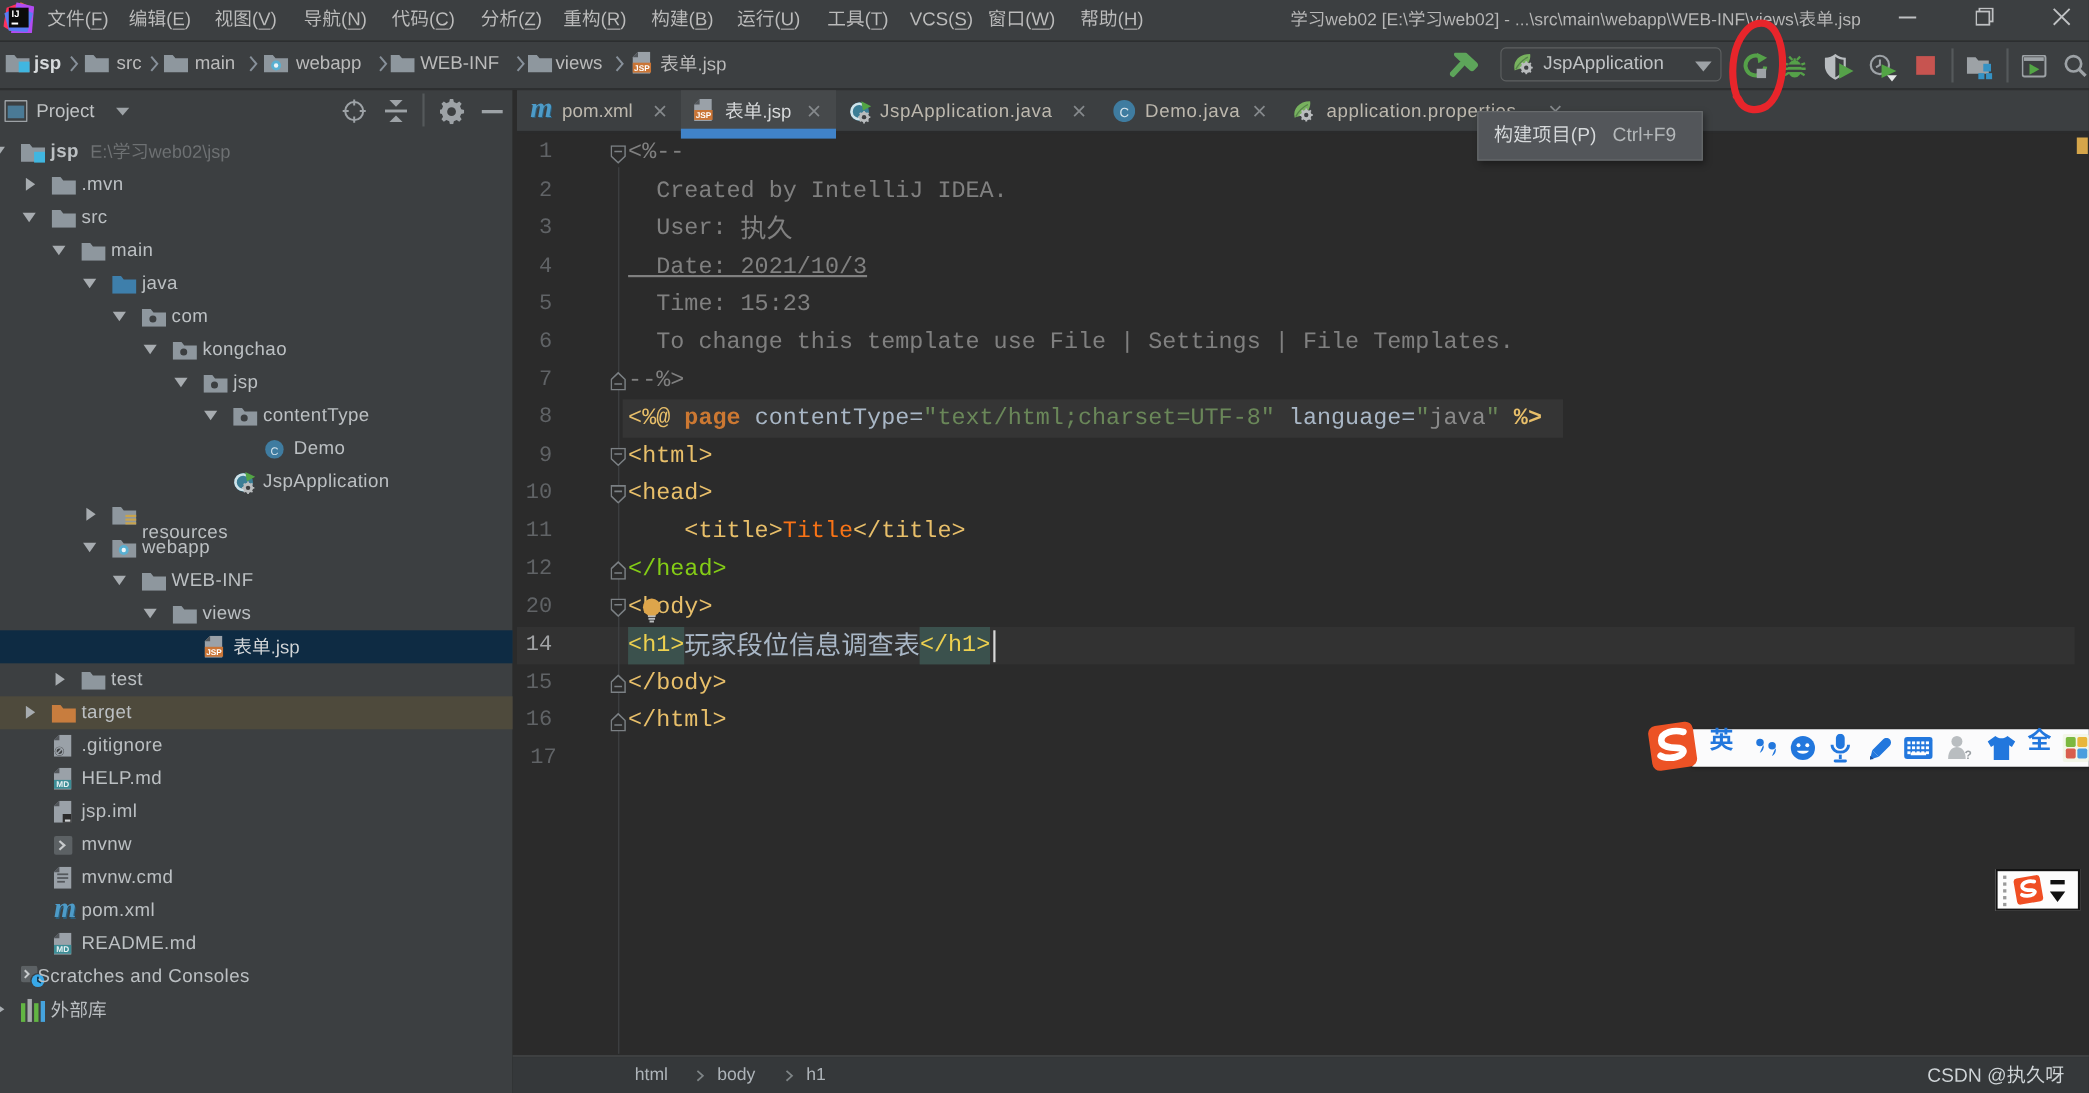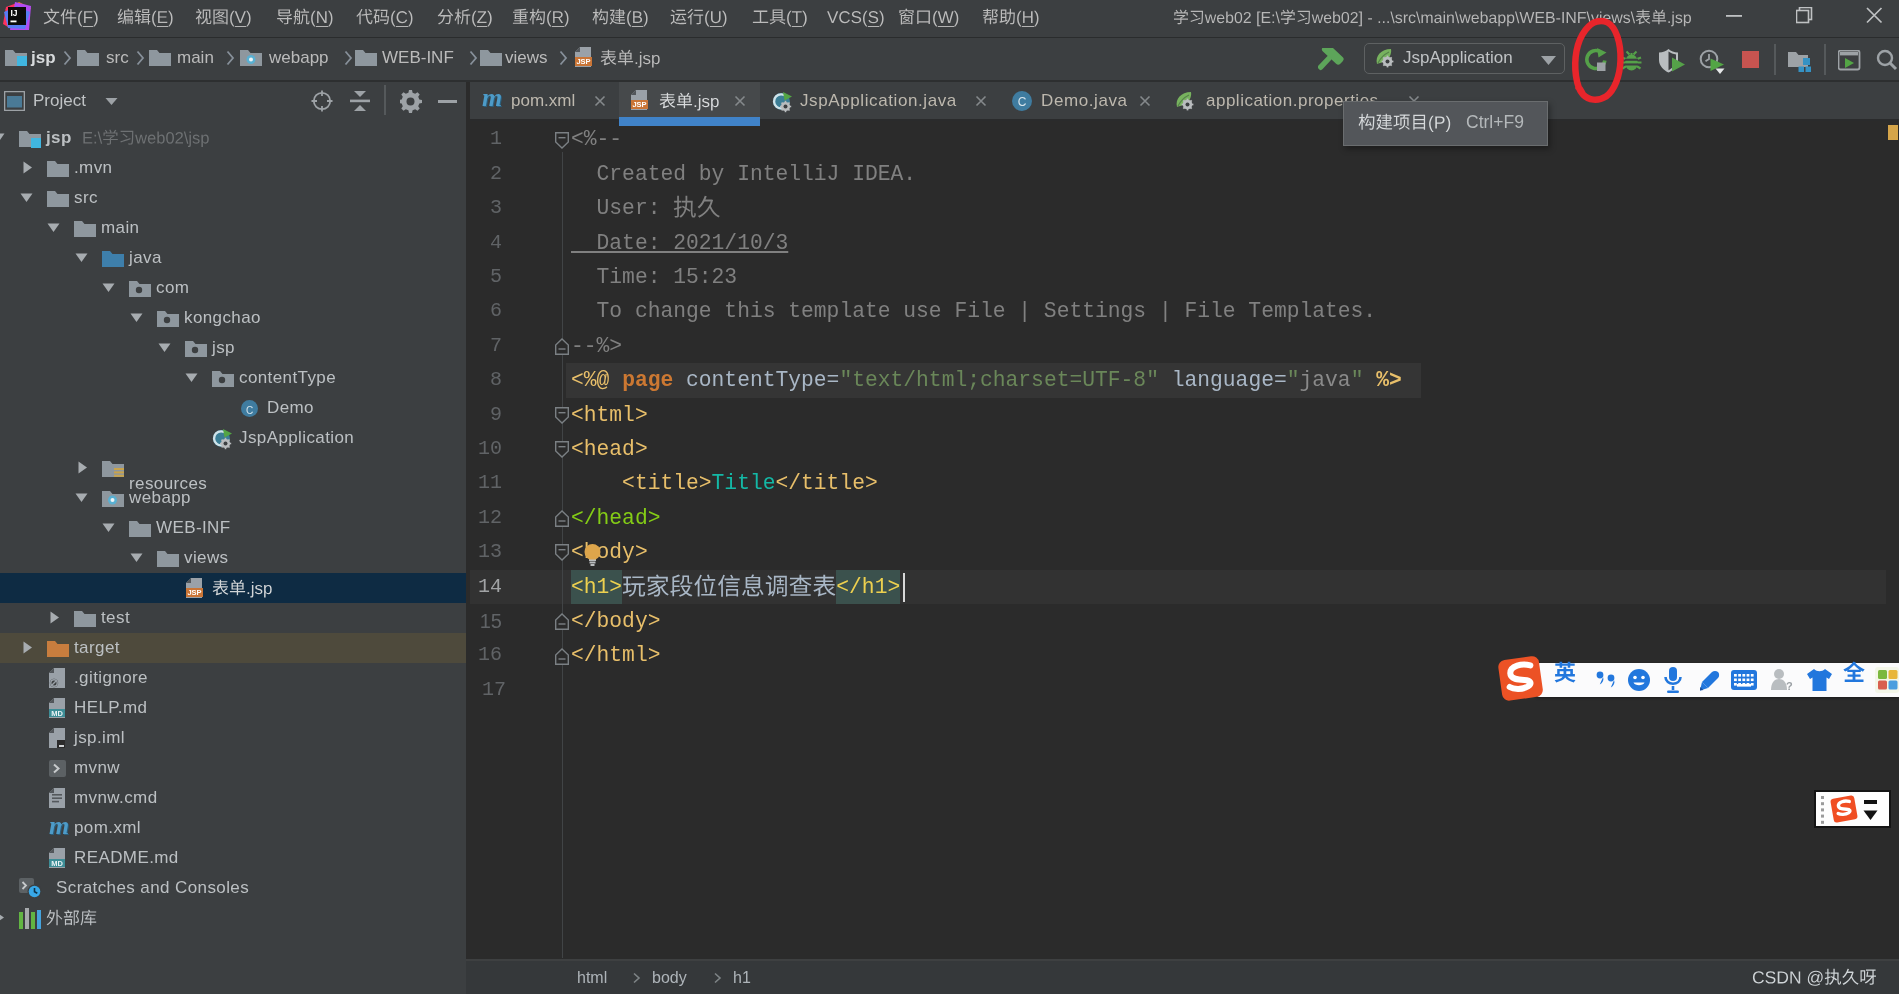--- a/index.html
+++ b/index.html
@@ -622,21 +622,21 @@
 <div style="position:absolute;left:74px;top:846px;height:24px;line-height:24px;font-family:'Liberation Sans',sans-serif;font-size:17px;font-weight:400;color:#bcc0c3;white-space:pre;letter-spacing:0.4px;">README.md</div>
 <div style="position:absolute;left:19px;top:878px;width:24px;height:21px">
     <svg width="24" height="21" viewBox="0 0 24 21" style="">
       <rect x="0" y="0" width="15" height="15" rx="2" fill="#5c6164"></rect>
       <path d="M3.5 4 L7 7.5 L3.5 11" stroke="#c7cacc" stroke-width="1.8" fill="none"></path>
       <circle cx="15.5" cy="13.5" r="7" fill="#3c3f41"></circle>
       <circle cx="15.5" cy="13.5" r="5.8" fill="#38a8e8"></circle>
       <path d="M15.5 10 L15.5 13.8 L18.3 15.3" stroke="#0e3248" stroke-width="1.6" fill="none"></path>
     </svg>
   </div>
-<div style="position:absolute;left:56px;top:876px;height:24px;line-height:24px;font-family:'Liberation Sans',sans-serif;font-size:17px;font-weight:400;color:#bcc0c3;white-space:pre;letter-spacing:0.4px;">Scratches and Consoles</div>
+<div style="position:absolute;left:34px;top:876px;height:24px;line-height:24px;font-family:'Liberation Sans',sans-serif;font-size:17px;font-weight:400;color:#bcc0c3;white-space:pre;letter-spacing:0.4px;">Scratches and Consoles</div>
 <div style="position:absolute;left:-7px;top:911px;width:12px;height:13px">
     <svg width="12" height="13" viewBox="0 0 12 13" style="">
       <path fill="#a7acb0" d="M2.5 0.5 L11 6.5 L2.5 12.5 Z"></path>
     </svg>
   </div>
 <div style="position:absolute;left:19px;top:908px;width:22px;height:21px">
     <svg width="22" height="21" viewBox="0 0 22 21" style="">
       <rect x="0" y="4" width="4" height="17" fill="#62b543"></rect>
       <rect x="6" y="0" width="4" height="21" fill="#a7aaad"></rect>
       <rect x="12" y="4" width="4" height="17" fill="#62b543"></rect>
@@ -749,41 +749,41 @@
 <div style="position:absolute;left:442px;top:191.2px;width:60px;height:34.4px;line-height:34.4px;text-align:right;font-family:'Liberation Mono',monospace;font-size:20.0px;color:#606366">3</div>
 <div style="position:absolute;left:442px;top:225.6px;width:60px;height:34.4px;line-height:34.4px;text-align:right;font-family:'Liberation Mono',monospace;font-size:20.0px;color:#606366">4</div>
 <div style="position:absolute;left:442px;top:260.0px;width:60px;height:34.4px;line-height:34.4px;text-align:right;font-family:'Liberation Mono',monospace;font-size:20.0px;color:#606366">5</div>
 <div style="position:absolute;left:442px;top:294.4px;width:60px;height:34.4px;line-height:34.4px;text-align:right;font-family:'Liberation Mono',monospace;font-size:20.0px;color:#606366">6</div>
 <div style="position:absolute;left:442px;top:328.8px;width:60px;height:34.4px;line-height:34.4px;text-align:right;font-family:'Liberation Mono',monospace;font-size:20.0px;color:#606366">7</div>
 <div style="position:absolute;left:442px;top:363.2px;width:60px;height:34.4px;line-height:34.4px;text-align:right;font-family:'Liberation Mono',monospace;font-size:20.0px;color:#606366">8</div>
 <div style="position:absolute;left:442px;top:397.6px;width:60px;height:34.4px;line-height:34.4px;text-align:right;font-family:'Liberation Mono',monospace;font-size:20.0px;color:#606366">9</div>
 <div style="position:absolute;left:442px;top:432.0px;width:60px;height:34.4px;line-height:34.4px;text-align:right;font-family:'Liberation Mono',monospace;font-size:20.0px;color:#606366">10</div>
 <div style="position:absolute;left:442px;top:466.4px;width:60px;height:34.4px;line-height:34.4px;text-align:right;font-family:'Liberation Mono',monospace;font-size:20.0px;color:#606366">11</div>
 <div style="position:absolute;left:442px;top:500.8px;width:60px;height:34.4px;line-height:34.4px;text-align:right;font-family:'Liberation Mono',monospace;font-size:20.0px;color:#606366">12</div>
-<div style="position:absolute;left:442px;top:535.2px;width:60px;height:34.4px;line-height:34.4px;text-align:right;font-family:'Liberation Mono',monospace;font-size:20.0px;color:#606366">13</div>
+<div style="position:absolute;left:442px;top:535.2px;width:60px;height:34.4px;line-height:34.4px;text-align:right;font-family:'Liberation Mono',monospace;font-size:20.0px;color:#606366">20</div>
 <div style="position:absolute;left:442px;top:569.6px;width:60px;height:34.4px;line-height:34.4px;text-align:right;font-family:'Liberation Mono',monospace;font-size:20.0px;color:#a1a3a5">14</div>
-<div style="position:absolute;left:442px;top:604.0px;width:60px;height:34.4px;line-height:34.4px;text-align:right;font-family:Liberation Sans, sans-serif;font-size:20.0px;color:#606366">15</div>
+<div style="position:absolute;left:442px;top:604.0px;width:60px;height:34.4px;line-height:34.4px;text-align:right;font-family:Liberation Mono, monospace;font-size:20.0px;color:#606366">15</div>
 <div style="position:absolute;left:442px;top:638.4px;width:60px;height:34.4px;line-height:34.4px;text-align:right;font-family:'Liberation Mono',monospace;font-size:20.0px;color:#606366">16</div>
 <div style="position:absolute;left:446px;top:672.8px;width:60px;height:34.4px;line-height:34.4px;text-align:right;font-family:'Liberation Mono',monospace;font-size:20.0px;color:#606366">17</div>
 <div style="position:absolute;left:571px;top:122.4px;height:34.4px;line-height:34.4px;font-family:'Liberation Mono',monospace;font-size:21.3px;white-space:pre"><span style="color:#808080;">&lt;%--</span></div>
 <div style="position:absolute;left:571px;top:156.8px;height:34.4px;line-height:34.4px;font-family:'Liberation Mono',monospace;font-size:21.3px;white-space:pre"><span style="color:#808080;">  Created by IntelliJ IDEA.</span></div>
 <div style="position:absolute;left:571px;top:191.2px;height:34.4px;line-height:34.4px;font-family:'Liberation Mono',monospace;font-size:21.3px;white-space:pre"><span style="color:#808080;">  User: </span></div>
 <div style="position:absolute;left:673.2px;top:197.1px">
     <svg width="49" height="24" viewBox="0 -18.7 49 24" style="overflow:visible">
       <path fill="#808080" d="M4.2 -20.0V-15.0H1.1V-13.3H4.2V-8.3L0.8 -7.3L1.3 -5.6L4.2 -6.5V-0.3C4.2 0.1 4.0 0.2 3.7 0.2C3.5 0.2 2.5 0.2 1.5 0.2C1.7 0.7 2.0 1.4 2.0 1.9C3.5 1.9 4.5 1.8 5.0 1.5C5.6 1.2 5.9 0.7 5.9 -0.3V-7.0L8.7 -7.9L8.4 -9.6L5.9 -8.8V-13.3H8.3V-15.0H5.9V-20.0ZM12.5 -20.0C12.5 -18.2 12.6 -16.5 12.5 -14.9H8.9V-13.3H12.5C12.5 -11.6 12.4 -10.1 12.1 -8.8L9.9 -10.0L8.9 -8.8C9.8 -8.3 10.8 -7.7 11.8 -7.1C11.0 -3.7 9.5 -1.2 6.5 0.5C6.9 0.9 7.6 1.6 7.8 2.0C10.8 -0.0 12.4 -2.6 13.3 -6.1C14.6 -5.3 15.8 -4.5 16.5 -3.9L17.6 -5.3C16.7 -6.0 15.2 -6.9 13.7 -7.8C14.0 -9.5 14.1 -11.3 14.2 -13.3H17.9C17.7 -3.8 17.5 1.9 20.6 1.9C22.1 1.9 22.7 1.0 22.9 -2.2C22.5 -2.3 21.8 -2.7 21.4 -3.0C21.3 -0.6 21.2 0.2 20.7 0.2C19.3 0.2 19.4 -5.0 19.7 -14.9H14.3C14.3 -16.5 14.3 -18.2 14.3 -20.0Z M31.8 -20.0C30.3 -15.4 27.8 -11.2 24.6 -8.6C25.0 -8.3 25.8 -7.6 26.2 -7.3C28.2 -9.0 30.0 -11.5 31.5 -14.3H37.7C35.6 -6.9 30.7 -2.1 24.8 0.4C25.3 0.7 26.0 1.5 26.3 2.0C30.3 0.1 34.1 -3.0 36.8 -7.6C38.7 -3.4 41.7 0.1 45.5 1.9C45.8 1.4 46.4 0.7 46.8 0.3C42.8 -1.4 39.6 -5.2 37.9 -9.5C38.8 -11.4 39.5 -13.4 40.1 -15.6L38.8 -16.2L38.5 -16.1H32.4C32.9 -17.2 33.3 -18.4 33.7 -19.5Z"></path>
     </svg>
   </div>
 <div style="position:absolute;left:571px;top:225.6px;height:34.4px;line-height:34.4px;font-family:'Liberation Mono',monospace;font-size:21.3px;white-space:pre"><span style="color:#808080;text-decoration:underline;">  Date: 2021/10/3</span></div>
 <div style="position:absolute;left:571px;top:260.0px;height:34.4px;line-height:34.4px;font-family:'Liberation Mono',monospace;font-size:21.3px;white-space:pre"><span style="color:#808080;">  Time: 15:23</span></div>
 <div style="position:absolute;left:571px;top:294.4px;height:34.4px;line-height:34.4px;font-family:'Liberation Mono',monospace;font-size:21.3px;white-space:pre"><span style="color:#808080;margin-top:30px;">  To change this template use File | Settings | File Templates.</span></div>
 <div style="position:absolute;left:571px;top:328.8px;height:34.4px;line-height:34.4px;font-family:'Liberation Mono',monospace;font-size:21.3px;white-space:pre"><span style="color:#808080;">--%&gt;</span></div>
 <div style="position:absolute;left:571px;top:363.2px;height:34.4px;line-height:34.4px;font-family:'Liberation Mono',monospace;font-size:21.3px;white-space:pre"><span style="color:#e8bf6a;">&lt;%@ </span><span style="color:#cc7832;font-weight:bold;">page</span><span style="color:#a9b7c6;"> contentType=</span><span style="color:#6a8759;">"text/html;charset=UTF-8"</span><span style="color:#a9b7c6;"> language=</span><span style="color:#6a8759;">"</span><span style="color:#8a8a8a;">java</span><span style="color:#6a8759;">"</span><span style="color:#a9b7c6;"> </span><span style="color:#e8bf6a;font-weight:bold;">%&gt;</span></div>
 <div style="position:absolute;left:571px;top:397.6px;height:34.4px;line-height:34.4px;font-family:'Liberation Mono',monospace;font-size:21.3px;white-space:pre"><span style="color:#e8bf6a;">&lt;html&gt;</span></div>
 <div style="position:absolute;left:571px;top:432.0px;height:34.4px;line-height:34.4px;font-family:'Liberation Mono',monospace;font-size:21.3px;white-space:pre"><span style="color:#e8bf6a;">&lt;head&gt;</span></div>
-<div style="position:absolute;left:571px;top:466.4px;height:34.4px;line-height:34.4px;font-family:'Liberation Mono',monospace;font-size:21.3px;white-space:pre"><span style="color:#e8bf6a;">    &lt;title&gt;</span><span style="color:#14b8a6;">Title</span><span style="color:#e8bf6a;">&lt;/title&gt;</span></div>
+<div style="position:absolute;left:571px;top:466.4px;height:34.4px;line-height:34.4px;font-family:'Liberation Mono',monospace;font-size:21.3px;white-space:pre"><span style="color:#e8bf6a;">    &lt;title&gt;</span><span style="color:#f97316;">Title</span><span style="color:#e8bf6a;">&lt;/title&gt;</span></div>
 <div style="position:absolute;left:571px;top:500.8px;height:34.4px;line-height:34.4px;font-family:'Liberation Mono',monospace;font-size:21.3px;white-space:pre"><span style="color:#84cc16;">&lt;/head&gt;</span></div>
 <div style="position:absolute;left:571px;top:535.2px;height:34.4px;line-height:34.4px;font-family:'Liberation Mono',monospace;font-size:21.3px;white-space:pre"><span style="color:#e8bf6a;">&lt;body&gt;</span></div>
 <div style="position:absolute;left:571px;top:569.6px;height:34.4px;line-height:34.4px;font-family:'Liberation Mono',monospace;font-size:21.3px;white-space:pre"><span style="color:#edd04f;">&lt;h1&gt;</span></div>
 <div style="position:absolute;left:622.1px;top:575.5px">
     <svg width="216" height="24" viewBox="0 -18.7 216 24" style="overflow:visible">
       <path fill="#a9b7c6" d="M10.3 -18.3V-16.6H21.5V-18.3ZM0.8 -2.7 1.2 -1.0C3.5 -1.6 6.6 -2.5 9.6 -3.3L9.4 -4.9L6.0 -4.0V-9.5H8.7V-11.2H6.0V-16.5H9.1V-18.2H1.1V-16.5H4.3V-11.2H1.5V-9.5H4.3V-3.5ZM9.2 -11.4V-9.7H12.4C12.2 -4.4 11.5 -1.1 6.7 0.6C7.1 0.9 7.6 1.5 7.8 2.0C13.0 -0.0 13.9 -3.8 14.2 -9.7H16.9V-0.7C16.9 1.2 17.3 1.8 19.0 1.8C19.3 1.8 20.7 1.8 21.0 1.8C22.6 1.8 23.0 0.8 23.2 -2.5C22.7 -2.6 21.9 -2.9 21.5 -3.2C21.5 -0.4 21.4 0.1 20.9 0.1C20.6 0.1 19.5 0.1 19.2 0.1C18.7 0.1 18.6 -0.0 18.6 -0.7V-9.7H22.8V-11.4Z M33.9 -19.6C34.2 -19.1 34.5 -18.4 34.8 -17.9H25.8V-12.9H27.5V-16.2H43.9V-12.9H45.8V-17.9H36.9C36.6 -18.6 36.2 -19.4 35.7 -20.2ZM42.6 -11.4C41.3 -10.2 39.2 -8.6 37.4 -7.4C36.8 -8.8 36.0 -10.0 34.9 -11.1C35.5 -11.5 36.1 -11.9 36.6 -12.4H42.6V-13.9H28.8V-12.4H34.2C31.9 -10.9 28.7 -9.6 25.7 -8.9C26.0 -8.6 26.5 -7.8 26.7 -7.5C29.0 -8.2 31.4 -9.1 33.6 -10.3C34.0 -9.9 34.4 -9.4 34.7 -8.9C32.7 -7.4 28.7 -5.7 25.7 -4.9C26.0 -4.5 26.4 -3.9 26.6 -3.5C29.4 -4.4 33.1 -6.1 35.4 -7.7C35.7 -7.1 35.9 -6.6 36.1 -6.0C33.7 -3.9 29.1 -1.6 25.3 -0.8C25.6 -0.4 26.0 0.3 26.2 0.8C29.6 -0.3 33.7 -2.3 36.4 -4.3C36.6 -2.4 36.2 -0.8 35.5 -0.2C35.1 0.2 34.6 0.2 34.0 0.2C33.5 0.2 32.7 0.2 31.8 0.1C32.1 0.6 32.2 1.3 32.3 1.8C33.0 1.8 33.8 1.9 34.3 1.9C35.4 1.9 36.0 1.7 36.8 1.0C38.1 0.0 38.7 -3.0 37.9 -6.0L39.0 -6.7C40.3 -3.2 42.6 -0.5 45.6 0.9C45.9 0.4 46.4 -0.2 46.8 -0.5C43.8 -1.7 41.5 -4.4 40.4 -7.6C41.7 -8.4 43.0 -9.4 44.1 -10.3Z M60.4 -19.1V-16.2C60.4 -14.5 60.0 -12.4 57.7 -10.8C58.0 -10.6 58.7 -10.0 58.9 -9.7C61.5 -11.4 62.1 -14.1 62.1 -16.2V-17.6H65.4V-13.1C65.4 -11.5 65.7 -10.9 67.3 -10.9C67.6 -10.9 68.8 -10.9 69.1 -10.9C69.5 -10.9 70.0 -10.9 70.3 -11.0C70.3 -11.3 70.2 -11.9 70.2 -12.4C69.9 -12.3 69.4 -12.3 69.1 -12.3C68.8 -12.3 67.7 -12.3 67.4 -12.3C67.1 -12.3 67.0 -12.4 67.0 -13.1V-19.1ZM58.7 -9.2V-7.6H60.5L59.5 -7.4C60.3 -5.4 61.3 -3.6 62.7 -2.2C61.0 -0.9 59.1 -0.0 57.0 0.5C57.3 0.8 57.7 1.5 57.9 2.0C60.2 1.4 62.2 0.4 64.0 -1.0C65.5 0.3 67.3 1.2 69.3 1.8C69.6 1.4 70.1 0.7 70.5 0.3C68.4 -0.2 66.7 -1.0 65.2 -2.1C66.8 -3.8 68.0 -6.0 68.7 -8.9L67.6 -9.3L67.3 -9.2ZM61.0 -7.6H66.6C66.0 -5.9 65.1 -4.5 63.9 -3.3C62.6 -4.5 61.7 -6.0 61.0 -7.6ZM50.4 -17.9V-4.0L48.4 -3.7L48.7 -2.0L50.4 -2.3V1.6H52.1V-2.6L58.0 -3.6L57.9 -5.1L52.1 -4.3V-7.7H57.5V-9.3H52.1V-12.6H57.5V-14.2H52.1V-16.8C54.2 -17.3 56.5 -18.0 58.2 -18.8L56.7 -20.1C55.2 -19.3 52.7 -18.4 50.5 -17.9Z M80.2 -15.7V-13.9H93.2V-15.7ZM81.8 -12.1C82.5 -8.8 83.2 -4.4 83.4 -1.9L85.1 -2.4C84.9 -4.9 84.2 -9.1 83.4 -12.5ZM85.0 -19.7C85.4 -18.5 85.9 -16.9 86.1 -15.9L87.9 -16.4C87.6 -17.5 87.1 -19.0 86.7 -20.2ZM79.2 -0.8V0.9H94.1V-0.8H89.2C90.1 -4.0 91.1 -8.7 91.7 -12.4L89.8 -12.7C89.4 -9.1 88.4 -4.0 87.5 -0.8ZM78.2 -19.9C76.9 -16.3 74.6 -12.7 72.3 -10.4C72.6 -10.0 73.1 -9.1 73.3 -8.6C74.1 -9.5 74.9 -10.4 75.7 -11.5V1.9H77.5V-14.3C78.4 -15.9 79.2 -17.7 79.9 -19.4Z M104.3 -12.6V-11.2H115.9V-12.6ZM104.3 -9.3V-7.8H115.9V-9.3ZM102.6 -16.1V-14.5H117.7V-16.1ZM108.1 -19.4C108.7 -18.4 109.4 -17.0 109.8 -16.2L111.4 -16.9C111.0 -17.7 110.3 -19.0 109.6 -20.0ZM104.0 -5.8V1.9H105.5V1.0H114.5V1.8H116.1V-5.8ZM105.5 -0.5V-4.3H114.5V-0.5ZM101.3 -19.9C100.1 -16.3 98.1 -12.7 96.0 -10.4C96.3 -10.0 96.8 -9.1 97.0 -8.7C97.7 -9.6 98.5 -10.7 99.2 -11.8V2.0H100.9V-14.7C101.6 -16.2 102.3 -17.8 102.9 -19.4Z M125.3 -13.1H136.4V-11.2H125.3ZM125.3 -9.8H136.4V-7.9H125.3ZM125.3 -16.4H136.4V-14.4H125.3ZM125.2 -4.8V-0.9C125.2 1.0 126.0 1.5 128.7 1.5C129.3 1.5 133.6 1.5 134.2 1.5C136.5 1.5 137.1 0.8 137.3 -2.3C136.8 -2.4 136.1 -2.6 135.7 -2.9C135.6 -0.5 135.4 -0.2 134.1 -0.2C133.1 -0.2 129.5 -0.2 128.8 -0.2C127.3 -0.2 127.0 -0.3 127.0 -1.0V-4.8ZM137.2 -4.6C138.3 -3.1 139.4 -1.0 139.8 0.3L141.5 -0.5C141.0 -1.8 139.9 -3.8 138.8 -5.2ZM122.5 -4.9C122.0 -3.4 121.0 -1.3 120.1 0.0L121.7 0.8C122.6 -0.6 123.5 -2.7 124.0 -4.2ZM129.0 -5.7C130.2 -4.6 131.6 -3.0 132.2 -1.9L133.6 -2.8C133.0 -3.9 131.6 -5.4 130.4 -6.4H138.2V-17.8H131.0C131.4 -18.4 131.8 -19.1 132.2 -19.9L130.1 -20.2C129.9 -19.5 129.5 -18.6 129.2 -17.8H123.6V-6.4H130.3Z M145.3 -18.4C146.6 -17.3 148.2 -15.7 148.9 -14.6L150.2 -15.9C149.4 -16.9 147.8 -18.4 146.5 -19.5ZM143.8 -12.5V-10.8H147.2V-2.5C147.2 -1.3 146.3 -0.4 145.8 0.0C146.2 0.3 146.8 0.9 147.0 1.2C147.3 0.8 147.8 0.4 151.0 -2.2C150.7 -1.0 150.2 0.0 149.5 0.9C149.9 1.1 150.6 1.6 150.8 1.9C153.2 -1.4 153.5 -6.4 153.5 -10.0V-17.3H163.2V-0.3C163.2 0.1 163.1 0.2 162.7 0.2C162.4 0.2 161.2 0.2 160.0 0.2C160.2 0.6 160.5 1.4 160.6 1.8C162.3 1.8 163.3 1.8 163.9 1.5C164.6 1.2 164.8 0.7 164.8 -0.2V-18.9H151.9V-10.0C151.9 -7.8 151.8 -5.1 151.2 -2.7C151.0 -3.0 150.8 -3.5 150.7 -3.9L148.9 -2.6V-12.5ZM157.6 -16.6V-14.6H155.0V-13.2H157.6V-10.8H154.5V-9.4H162.3V-10.8H159.0V-13.2H161.7V-14.6H159.0V-16.6ZM155.0 -7.5V-0.8H156.4V-1.9H161.4V-7.5ZM156.4 -6.2H160.0V-3.3H156.4Z M173.6 -5.2H183.3V-3.2H173.6ZM173.6 -8.4H183.3V-6.4H173.6ZM171.9 -9.7V-1.9H185.1V-9.7ZM168.4 -0.5V1.1H188.7V-0.5ZM177.5 -20.0V-17.0H168.0V-15.4H175.6C173.6 -13.1 170.4 -11.1 167.5 -10.1C167.8 -9.8 168.4 -9.1 168.6 -8.7C171.9 -9.9 175.4 -12.4 177.5 -15.3V-10.4H179.3V-15.3C181.5 -12.5 185.1 -10.1 188.4 -8.9C188.6 -9.3 189.1 -10.0 189.5 -10.3C186.5 -11.3 183.3 -13.2 181.2 -15.4H189.1V-17.0H179.3V-20.0Z M196.4 1.9C196.9 1.5 197.8 1.2 204.5 -0.9C204.4 -1.3 204.2 -2.0 204.2 -2.5L198.4 -0.7V-6.0C199.8 -6.9 201.1 -8.0 202.1 -9.2C204.0 -4.2 207.3 -0.5 212.2 1.1C212.5 0.6 213.0 -0.1 213.4 -0.5C211.1 -1.1 209.0 -2.3 207.4 -3.9C208.9 -4.8 210.6 -6.0 212.0 -7.2L210.5 -8.2C209.5 -7.2 207.8 -5.9 206.4 -4.9C205.3 -6.2 204.5 -7.6 203.9 -9.2H212.6V-10.7H203.2V-12.8H210.8V-14.3H203.2V-16.3H211.9V-17.9H203.2V-20.0H201.3V-17.9H192.9V-16.3H201.3V-14.3H194.1V-12.8H201.3V-10.7H191.9V-9.2H199.8C197.6 -7.1 194.2 -5.3 191.3 -4.4C191.6 -4.0 192.2 -3.3 192.4 -2.9C193.8 -3.4 195.2 -4.0 196.5 -4.8V-1.3C196.5 -0.4 196.0 0.0 195.6 0.3C195.9 0.6 196.3 1.5 196.4 1.9Z"></path>
     </svg>
   </div>
 <div style="position:absolute;left:836.3px;top:569.6px;height:34.4px;line-height:34.4px;font-family:'Liberation Mono',monospace;font-size:21.3px;white-space:pre;color:#edd04f">&lt;/h1&gt;</div>
 <div style="position:absolute;left:903px;top:573px;width:2px;height:29px;background:#d8d8d8"></div>

